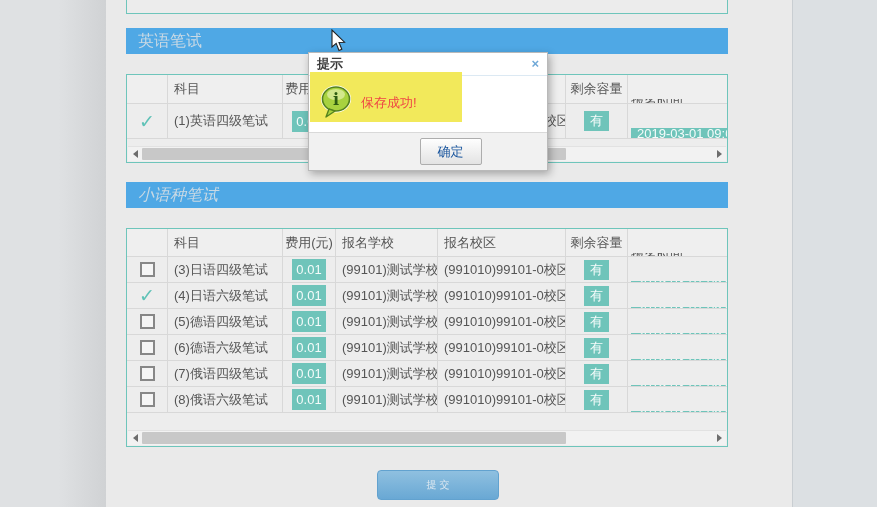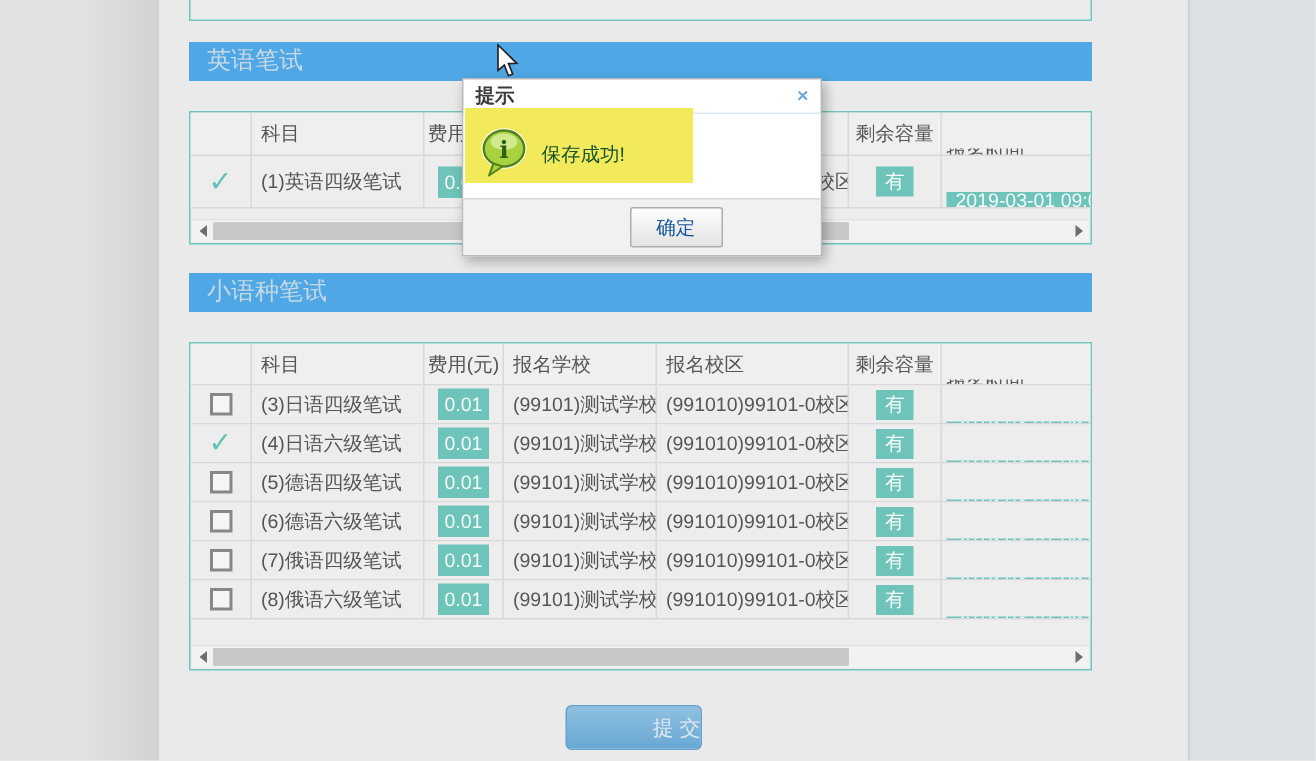--- a/index.html
+++ b/index.html
@@ -10,21 +10,21 @@
   .left-strip { position:absolute; left:0; top:0; bottom:0; width:106px;
     background:linear-gradient(to right,#dfe1e3 0%,#dfe1e3 55%,#d0d2d4 100%); }
   .right-strip { position:absolute; right:0; top:0; bottom:0; width:85px;
     background:#dce0e3; border-left:1px solid #c9ced2; }
 
   .top-partial { position:absolute; left:126px; top:-12px; width:602px; height:26px;
     border:1px solid #6ec5bb; background:#ececec; }
 
   .section-bar { position:absolute; left:126px; width:602px; height:26px;
     background:#4fa8e5; color:#c9d9e4; line-height:26px; padding-left:12px; font-size:16px; }
-  .bar1 { top:28px; } .bar2 { top:182px; }
+  .bar1 { top:28px; } .bar2 { top:182px;font-style:italic; }
 
   .tblbox { position:absolute; left:126px; width:602px; border:1px solid #6ec5bb;
     background:#ededed; overflow:hidden; }
   .tbl1 { top:74px; height:89px; } .tbl2 { top:228px; height:219px; }
 
   .tr { display:flex; width:662px; border-bottom:1px solid #d8d8d8; background:#ededed; }
   .tr.head { background:#efefef; }
   .td { border-right:1px solid #d8d8d8; overflow:hidden; white-space:nowrap; padding-left:6px;
         display:flex; align-items:center; }
   .c-check { width:41px; justify-content:center; padding-left:0; }
@@ -43,33 +43,33 @@
 
   .hscroll { position:absolute; left:1px; right:1px; bottom:1px; height:15px; background:#f2f2f2;
     border-top:1px solid #e2e2e2; display:flex; align-items:center; }
   .arr { width:14px; height:15px; display:flex; align-items:center; justify-content:center; }
   .tri-l { width:0; height:0; border-style:solid; border-width:4px 5px 4px 0; border-color:transparent #6d6d6d transparent transparent; }
   .tri-r { width:0; height:0; border-style:solid; border-width:4px 0 4px 5px; border-color:transparent transparent transparent #6d6d6d; }
   .track { flex:1; height:15px; position:relative; }
   .thumb { position:absolute; top:1px; height:12px; background:#c8c8c8; border-radius:1px; }
   .thumb1 { left:0px; width:424px; } .thumb2 { left:0px; width:424px; }
 
-  .submit-btn { position:absolute; left:377px; top:470px; width:91px; height:30px;
+  .submit-btn { position:absolute; left:377px; top:470px; width:122px; height:30px;
     background:linear-gradient(#8fc0e0,#69a8d4); border:1px solid #62a2cf; border-radius:4px;
-    color:#dfe9f1; font-size:14px; text-align:right; line-height:28px; cursor:pointer; }
+    color:#dfe9f1; font-size:10px; text-align:center; line-height:28px; cursor:pointer; }
 
   .dialog { position:absolute; left:308px; top:52px; width:240px; height:119px; background:#fff;
     border:1px solid #b9b9b9; box-shadow:2px 3px 8px rgba(0,0,0,.3); z-index:10; }
   .dlg-title { height:23px; line-height:22px; padding:0 8px; font-weight:bold; color:#3b3b3b;
     border-bottom:1px solid #dce9f3; display:flex; justify-content:space-between; align-items:center; }
   .dlg-close { color:#6fa8d7; font-weight:bold; font-size:13px; cursor:pointer; }
   .dlg-body { position:relative; height:56px; background:#fff; }
   .dlg-highlight { position:absolute; left:1px; top:-4px; width:152px; height:50px; background:#f2e95b; }
   .dlg-icon { position:absolute; left:10px; top:8px; }
-  .dlg-msg { position:absolute; left:52px; top:18px; color:#14532d; }
+  .dlg-msg { position:absolute; left:52px; top:18px; color:#ef4444; }
   .dlg-footer { height:38px; background:#f1f1f1; border-top:1px solid #d9d9d9;
     display:flex; align-items:center; justify-content:center;padding-left:45px; }
   .ok-btn { width:62px; height:27px; background:linear-gradient(#fefefe,#e3e3e3);
     border:1px solid #adadad; border-radius:2px; color:#16539c; font-size:13px; cursor:pointer;
     font-family:inherit; }
 
   .cursor { position:absolute; left:331px; top:29px; z-index:20; }
 </style>
 </head>
 <body>

